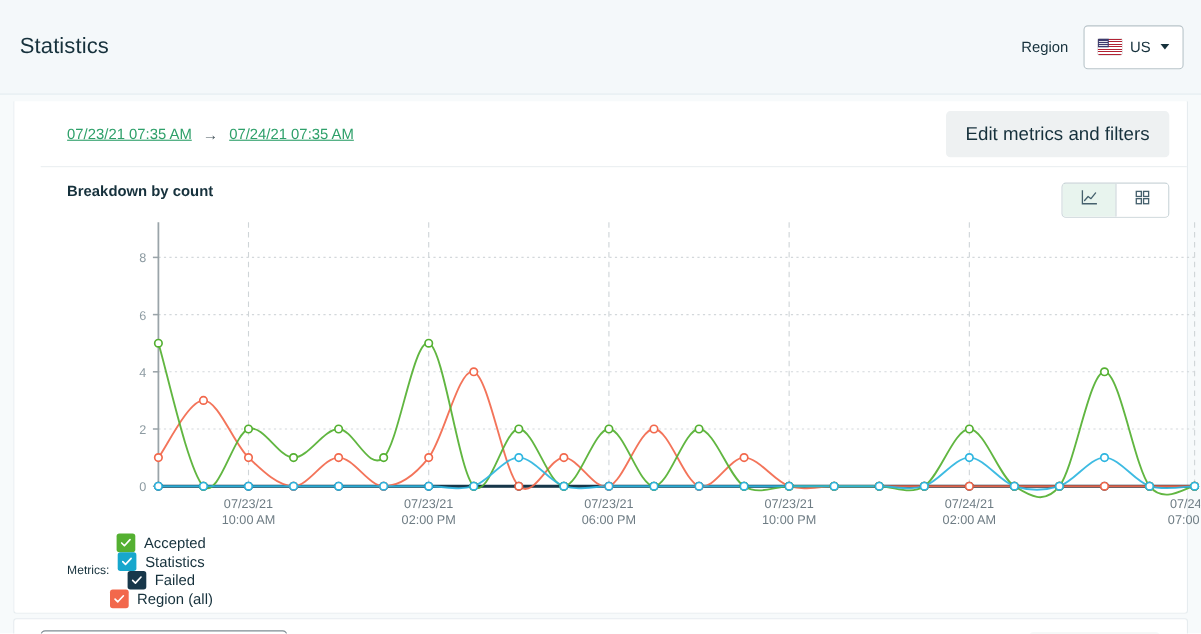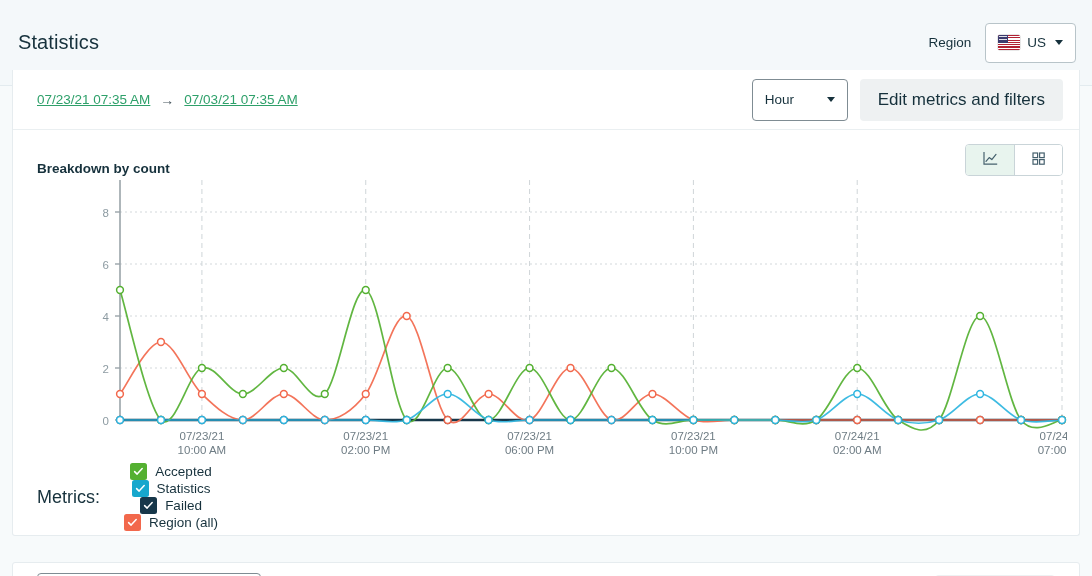--- a/index.html
+++ b/index.html
@@ -42,25 +42,26 @@
     background: #3c3b6e; }
   .flag .canton::after { content:""; position:absolute; inset:1px;
     background: repeating-linear-gradient(to bottom, #ffffff 0 .6px, transparent .6px 1.6px);
     opacity:.85; }
   .region-code { font-size: 13.5px; color: #16313c; }
   .caret { width:0;height:0;border-left:4.5px solid transparent;border-right:4.5px solid transparent;
     border-top:5px solid #16313c; margin-left:2px; }
 
   
   .card {
-    position: absolute; left: 12px; top: 70px; right: 12px;
+    position: absolute; left: 12px; top: 92px; right: 12px;
     background: #ffffff;
     border: 1px solid #e6ecef; border-top: none;
     border-radius: 0 0 3px 3px;
     height: 466px;
+    padding-left: 24px;
   }
   .toolbar {
     height: 60px; display: flex; align-items: center;
     padding: 0 16px 0 24px; border-bottom: 1px solid #eaeff1;
   }
   .daterange { display: flex; align-items: center; gap: 10px; }
   .date-link {
     font-size: 13.5px; color: #2ea06a; text-decoration: underline;
     cursor: pointer; white-space: nowrap;
   }
@@ -73,21 +74,21 @@
   }
   .hour-select .lbl { font-size: 13.5px; color: #16313c; }
   .btn-edit {
     height: 42px; background: #eef1f2; border: none; border-radius: 4px;
     padding: 0 18px; font-size: 17px; color: #16313c; cursor: pointer;
     font-family: "Liberation Sans", sans-serif;
   }
 
   
   .chart-head {
-    display: flex; align-items: flex-end; padding: 14px 16px 0 24px; height: 46px;
+    display: flex; align-items: flex-start; padding: 14px 16px 0 24px; height: 46px;
   }
   .chart-title { font-size: 13.5px; font-weight: bold; color: #16313c; }
   .view-toggle {
     margin-left: auto; display: flex;
     border: 1px solid #c9d4d8; border-radius: 4px; overflow: hidden; height: 32px;
   }
   .view-toggle > div {
     width: 48px; display: flex; align-items: center; justify-content: center;
     cursor: pointer; background: #ffffff;
   }
@@ -98,21 +99,21 @@
   .chart-wrap { padding: 2px 14px 0 14px; }
   svg.chart { display: block; }
   .axis-tick-text { font-size: 11.5px; fill: #8d9ba2; font-family: "Liberation Sans", sans-serif; }
   .xtick-text { font-size: 11.5px; fill: #6e7c84; font-family: "Liberation Sans", sans-serif; }
 
   
   .metrics {
     display: flex; align-items: center; gap: 0; padding: 0 24px; height: 46px;
     margin-top: 6px;
   }
-  .metrics-label { font-size: 18px; color: #16313c; margin-right: 24px; }
+  .metrics-label { font-size: 11px; color: #16313c; }
   .metric { display: flex; align-items: center; gap: 8px; margin-right: 18px; cursor: pointer; }
   .cb {
     width: 17px; height: 17px; border-radius: 2.5px; flex: none;
     display: flex; align-items: center; justify-content: center;
   }
   .cb svg { display:block; }
   .metric-name { font-size: 13.5px; color: #16313c; }
 
   
   .bottom-card {
@@ -147,27 +148,23 @@
       </div>
     </div>
   </div>
 
   <div class="card">
 
     <div class="toolbar">
       <div class="daterange">
         <span class="date-link">07/23/21 07:35 AM</span>
         <span class="arrow-sep">→</span>
-        <span class="date-link">07/03/21 07:35 AM</span>
+        <span class="date-link">07/24/21 07:35 AM</span>
       </div>
       <div class="toolbar-right">
-        <div class="hour-select">
-          <span class="lbl">Hour</span>
-          <span class="caret"></span>
-        </div>
         <button class="btn-edit">Edit metrics and filters</button>
       </div>
     </div>
 
     <div class="chart-head">
       <div class="chart-title">Breakdown by count</div>
       <div class="view-toggle">
         <div class="active">
           <span>
             <svg width="17" height="17" viewBox="0 0 17 17">

